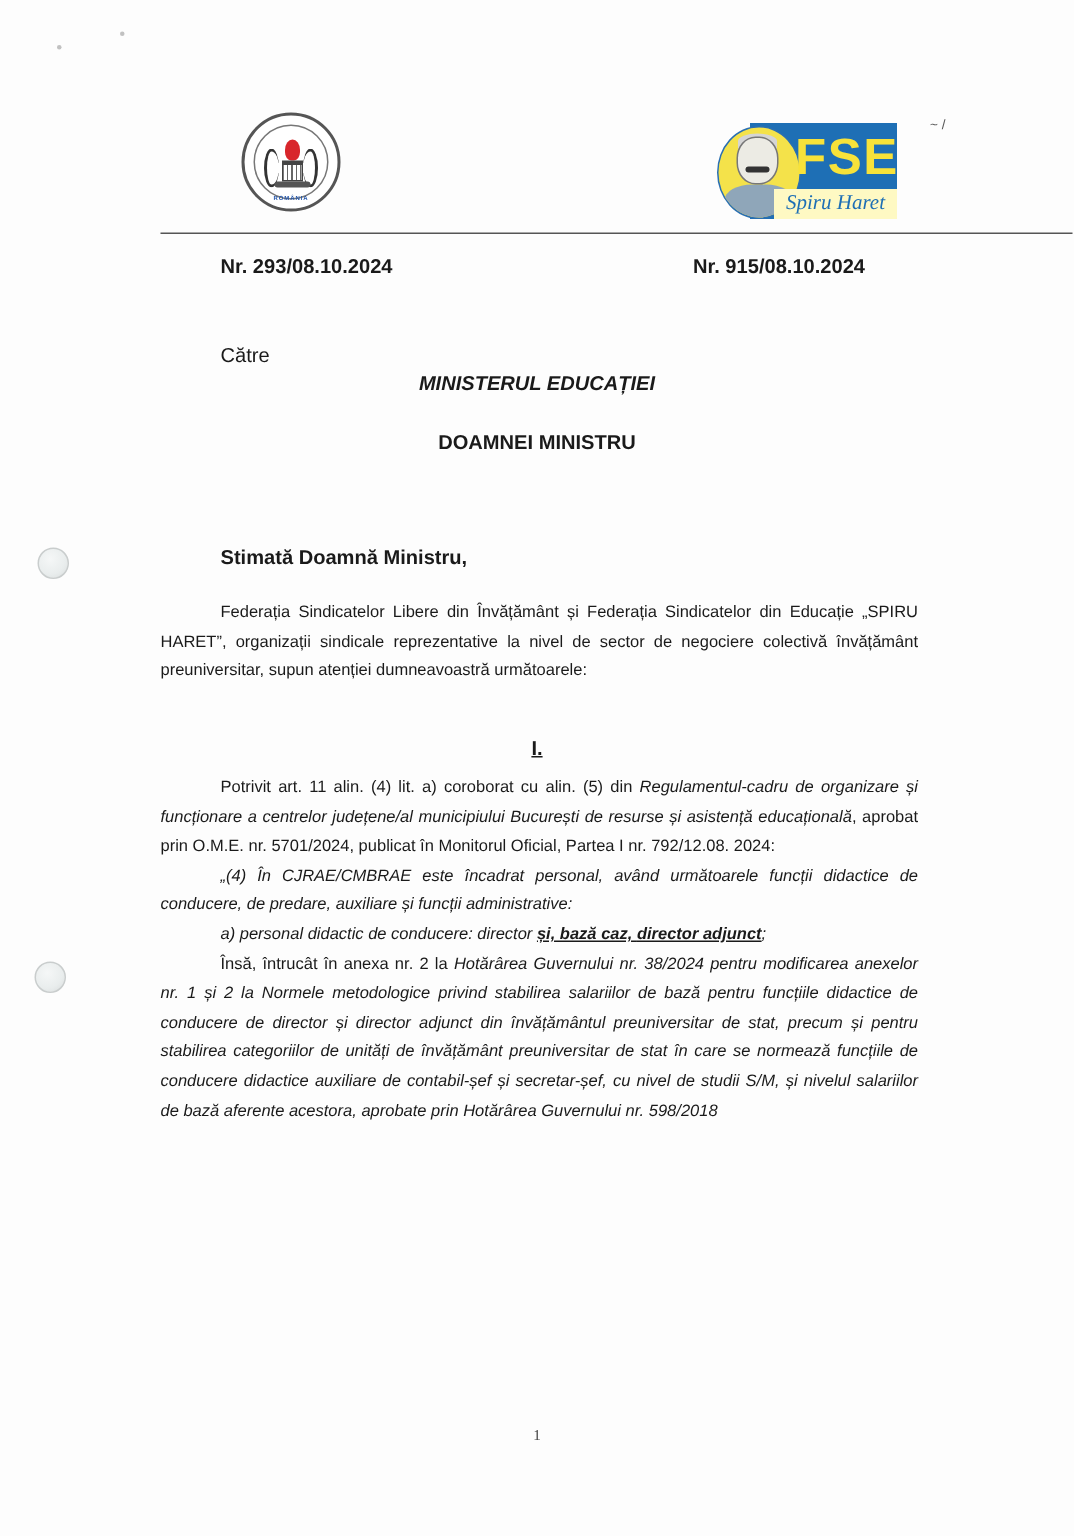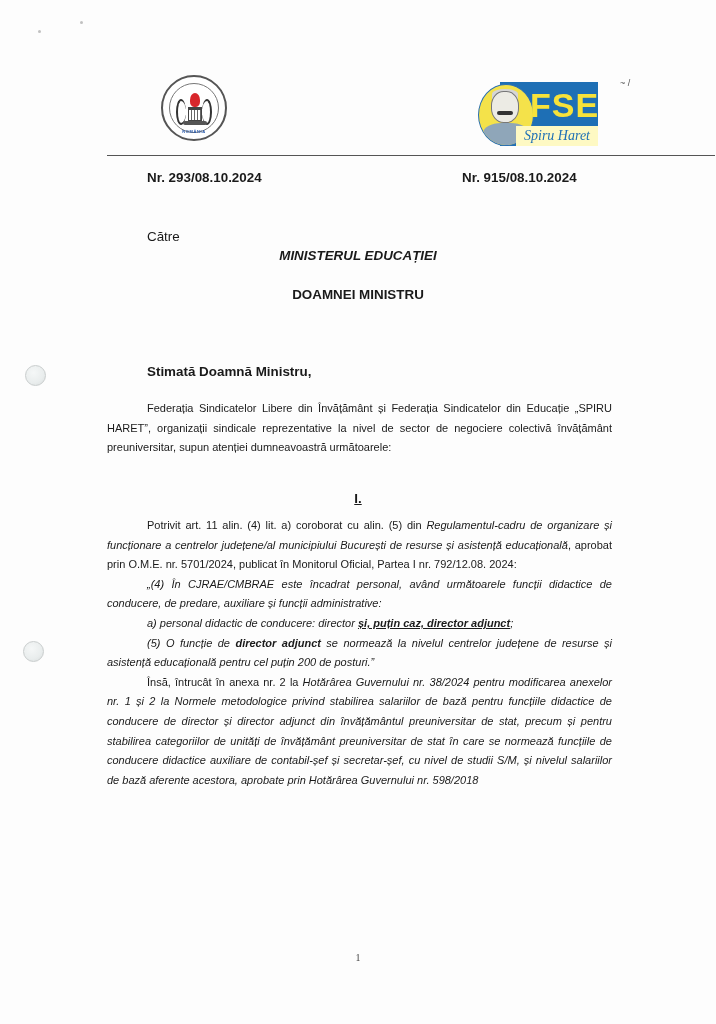--- a/index.html
+++ b/index.html
@@ -133,19 +133,18 @@
 
   <div class="text-block tb1">
     <p>Federația Sindicatelor Libere din Învățământ și Federația Sindicatelor din Educație „SPIRU HARET”, organizații sindicale reprezentative la nivel de sector de negociere colectivă învățământ preuniversitar, supun atenției dumneavoastră următoarele:</p>
   </div>
 
   <div class="section-num">I.</div>
 
   <div class="text-block tb2">
     <p><span>Potrivit art. 11 alin. (4)  lit. a) coroborat cu  alin. (5) din </span><span class="it">Regulamentul-cadru de organizare și funcționare a centrelor județene/al municipiului București de resurse și asistență educațională</span><span>, aprobat prin O.M.E. nr. 5701/2024, publicat în Monitorul Oficial, Partea I nr. 792/12.08. 2024:</span></p>
     <p class="it">„(4) În CJRAE/CMBRAE este încadrat personal, având următoarele funcții didactice de conducere, de predare, auxiliare și funcții administrative:</p>
-    <p class="it"><span>a) personal didactic de conducere: director </span><span class="b u">și, puțin caz, </span><span class="b u">director adjunct</span><span>;</span></p>
-    <p class="it"><span>(5) O funcție de </span><span class="b">director adjunct</span><span> se normează la nivelul centrelor județene de resurse și asistență educațională pentru cel puțin 200 de posturi.”</span></p>
+    <p class="it"><span>a) personal didactic de conducere: director </span><span class="b u">și, bază caz, </span><span class="b u">director adjunct</span><span>;</span></p>
     <p><span>Însă, întrucât în anexa nr. 2 la </span><span class="it">Hotărârea Guvernului nr. 38/2024 pentru modificarea anexelor nr. 1 și 2 la Normele metodologice privind stabilirea salariilor de bază pentru funcțiile didactice de conducere de director și director adjunct din învățământul preuniversitar de stat, precum și pentru stabilirea categoriilor de unități de învățământ preuniversitar de stat în care se normează funcțiile de conducere didactice auxiliare de contabil-șef și secretar-șef, cu nivel de studii S/M, și nivelul salariilor de bază aferente acestora, aprobate prin Hotărârea Guvernului nr. 598/2018</span></p>
   </div>
 
   <div class="page-num">1</div>
 </div>
 
 </body></html>

